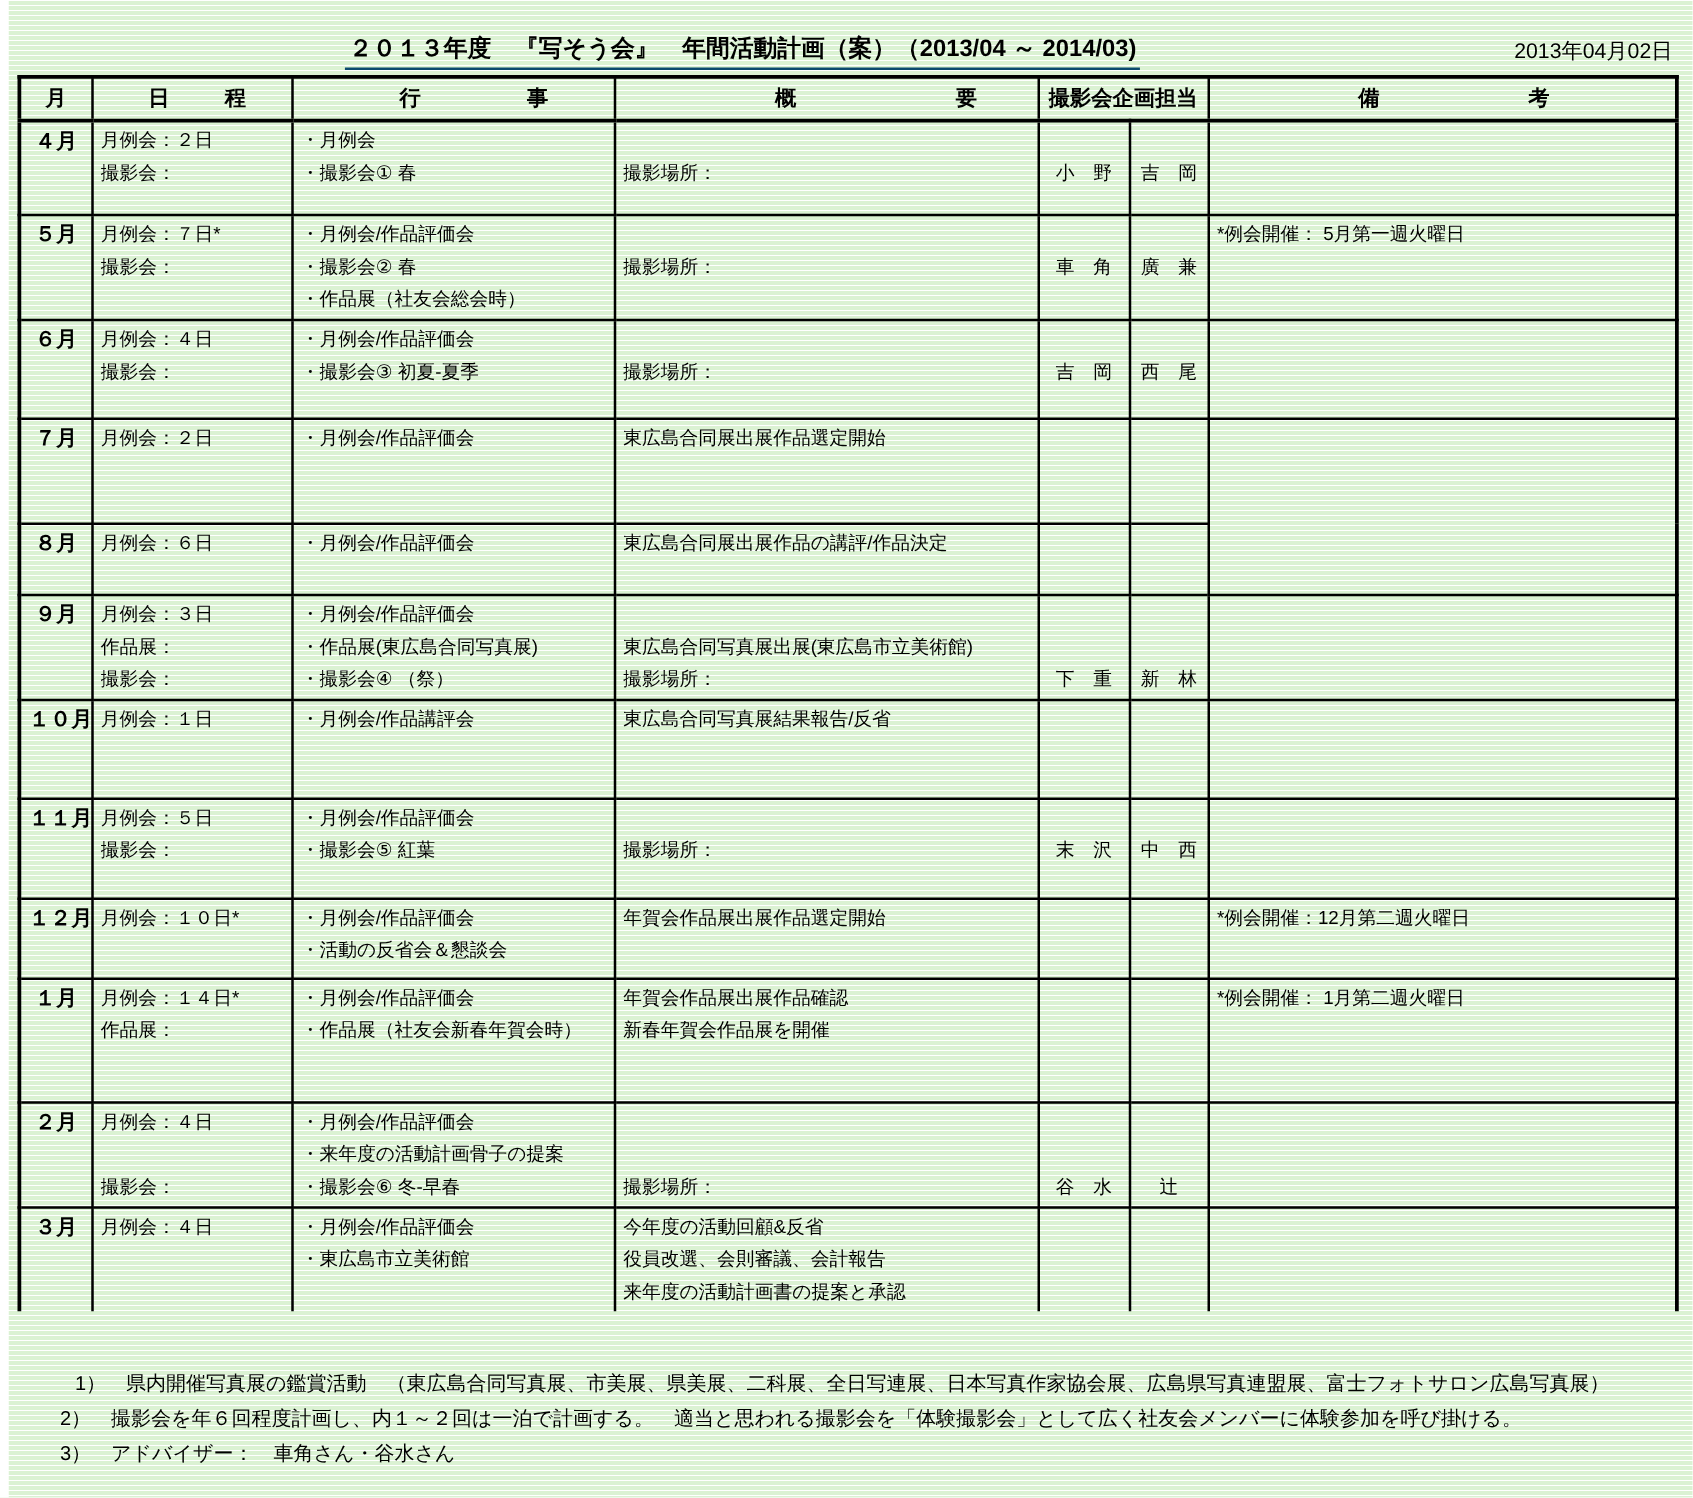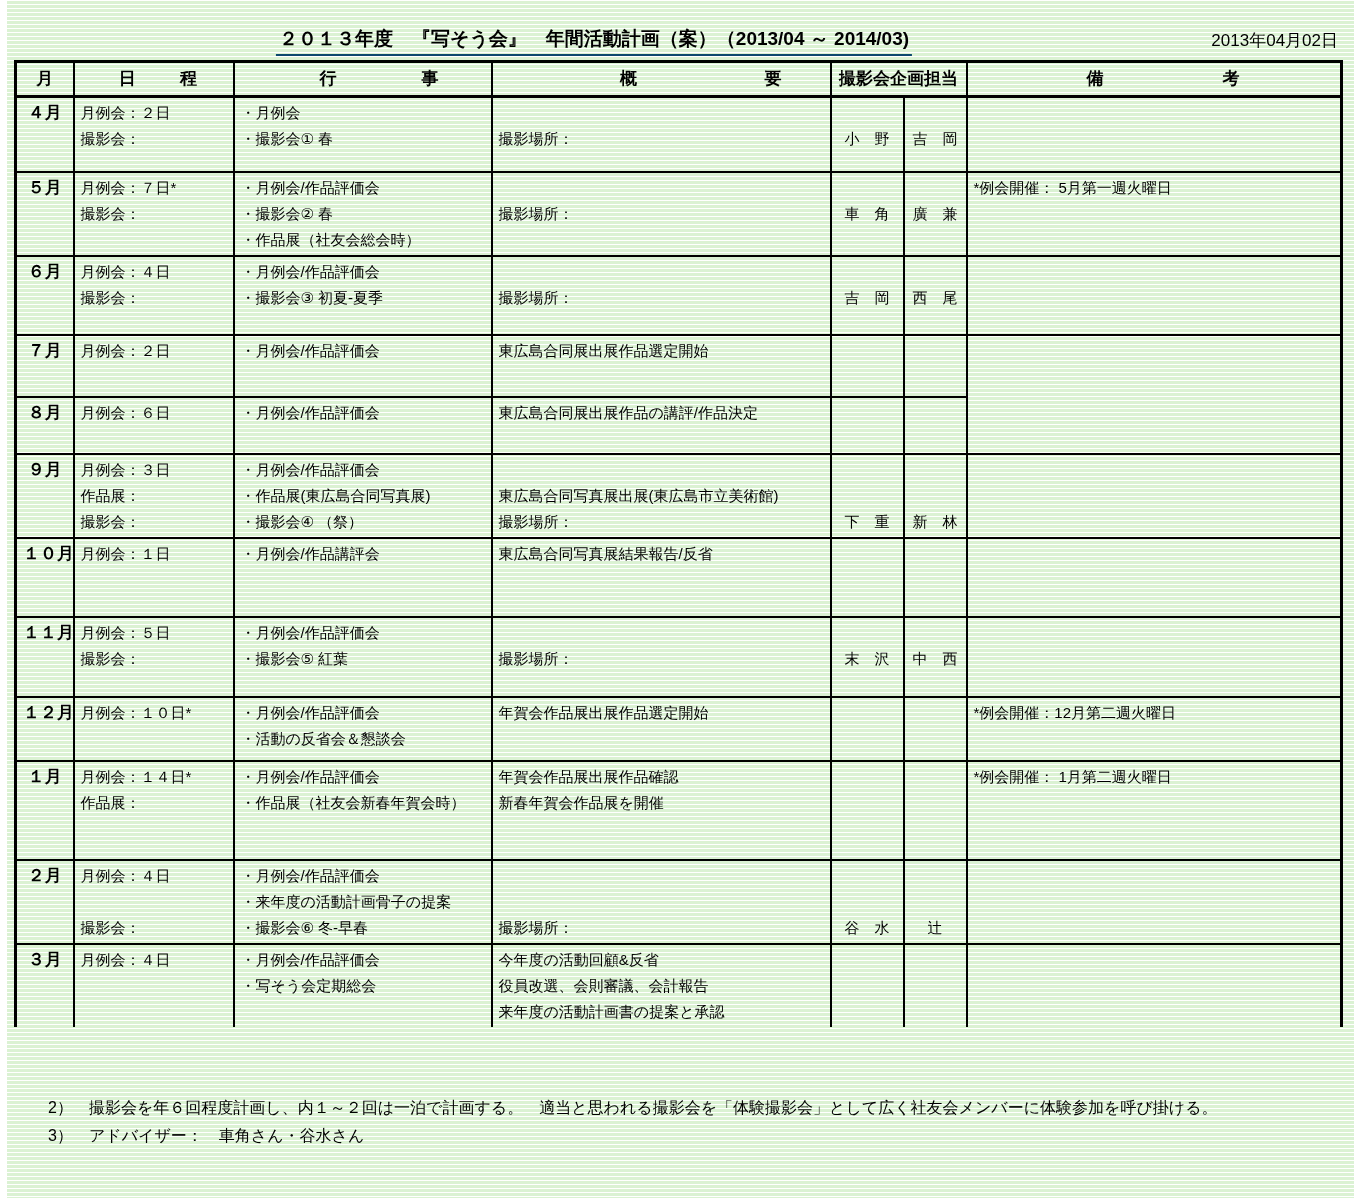--- a/index.html
+++ b/index.html
@@ -141,21 +141,21 @@
         <td class="c-staff">
           <div class="line">&nbsp;</div>
           <div class="line">吉　岡</div>
         </td>
         <td class="c-staff">
           <div class="line">&nbsp;</div>
           <div class="line">西　尾</div>
         </td>
         <td></td>
       </tr>
-      <tr style="height: 62px;">
+      <tr style="height: 84px;">
         <td class="c-month">
           <div class="line">７月</div>
         </td>
         <td>
           <div class="line">月例会：２日</div>
         </td>
         <td>
           <div class="line">・月例会/作品評価会</div>
         </td>
         <td>
@@ -330,30 +330,31 @@
       </tr>
       <tr class="cut" style="height: 75px;">
         <td class="c-month">
           <div class="line">３月</div>
         </td>
         <td>
           <div class="line">月例会：４日</div>
         </td>
         <td>
           <div class="line">・月例会/作品評価会</div>
-          <div class="line">・写そう会定期総会</div>
+          <div class="line">・東広島市立美術館</div>
         </td>
         <td>
           <div class="line">今年度の活動回顧&amp;反省</div>
           <div class="line">役員改選、会則審議、会計報告</div>
           <div class="line">来年度の活動計画書の提案と承認</div>
         </td>
         <td class="c-staff"></td>
         <td class="c-staff"></td>
         <td></td>
       </tr>
     </tbody>
 </table>
 
 <div class="notes">
+  <div class="note-first">1）　県内開催写真展の鑑賞活動　（東広島合同写真展、市美展、県美展、二科展、全日写連展、日本写真作家協会展、広島県写真連盟展、富士フォトサロン広島写真展）</div>
   <div>2）　撮影会を年６回程度計画し、内１～２回は一泊で計画する。　適当と思われる撮影会を「体験撮影会」として広く社友会メンバーに体験参加を呼び掛ける。</div>
   <div>3）　アドバイザー：　車角さん・谷水さん</div>
 </div>
 
 </body></html>

